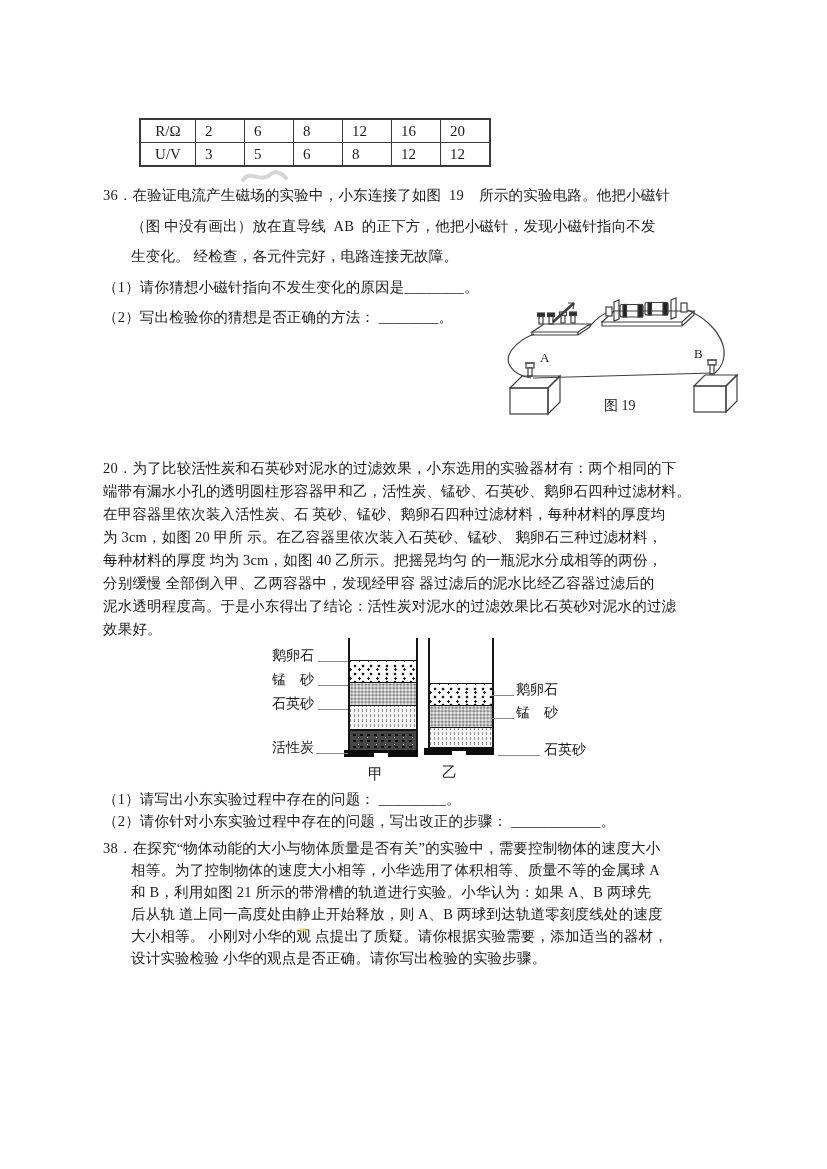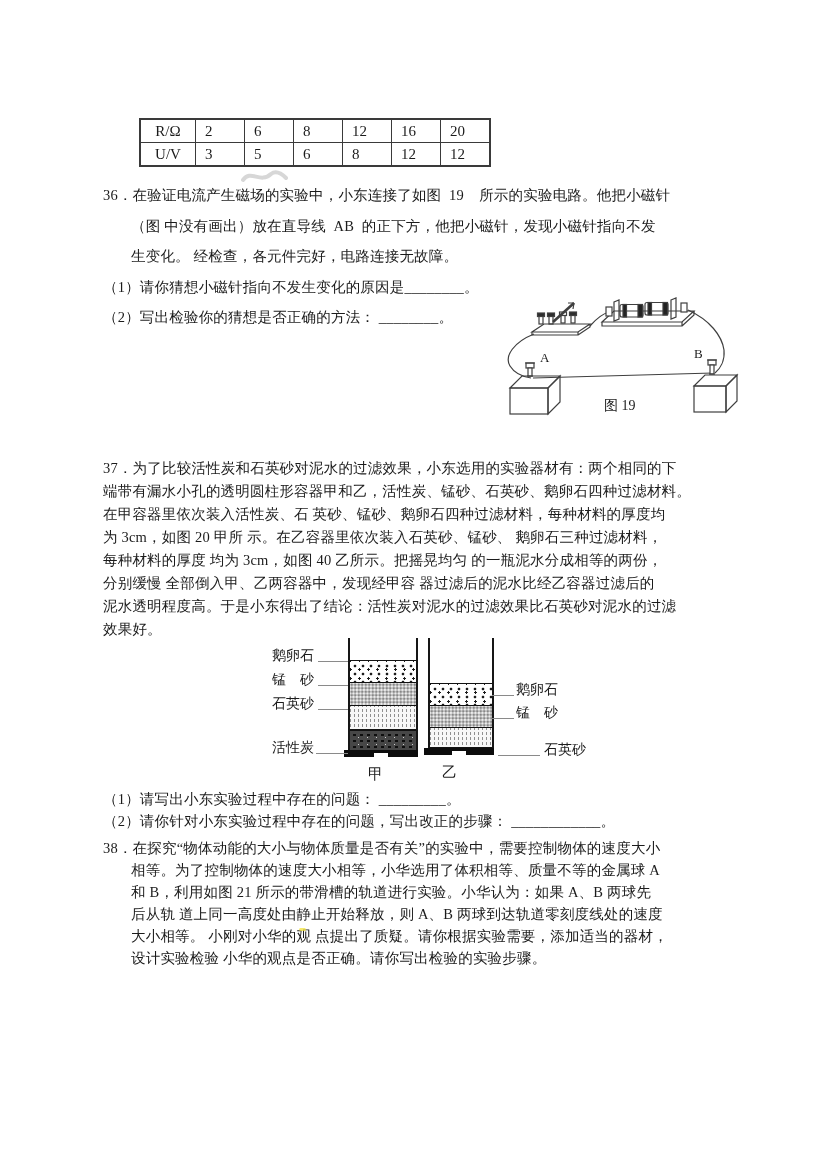--- a/index.html
+++ b/index.html
@@ -150,21 +150,21 @@
           <rect x="150" y="16.5" width="3.5" height="12.5" fill="#222222"></rect>
         </g>
       </g>
 
       <text x="42" y="76" font-size="13">A</text>
       <text x="196" y="72" font-size="13">B</text>
       <text x="106" y="124" font-size="14">图 19</text>
     </svg>
   </div>
 
-  <div class="ln" style="left:103px;top:459px">37．为了比较活性炭和石英砂对泥水的过滤效果，小东选用的实验器材有：两个相同的下</div>
+  <div class="ln" style="left:103px;top:459px">20．为了比较活性炭和石英砂对泥水的过滤效果，小东选用的实验器材有：两个相同的下</div>
   <div class="ln" style="left:103px;top:482px">端带有漏水小孔的透明圆柱形容器甲和乙，活性炭、锰砂、石英砂、鹅卵石四种过滤材料。</div>
   <div class="ln" style="left:103px;top:505px">在甲容器里依次装入活性炭、石 英砂、锰砂、鹅卵石四种过滤材料，每种材料的厚度均</div>
   <div class="ln" style="left:103px;top:528px">为 3cm，如图 20 甲所 示。在乙容器里依次装入石英砂、锰砂、 鹅卵石三种过滤材料，</div>
   <div class="ln" style="left:103px;top:551px">每种材料的厚度 均为 3cm，如图 40 乙所示。把摇晃均匀 的一瓶泥水分成相等的两份，</div>
   <div class="ln" style="left:103px;top:574px">分别缓慢 全部倒入甲、乙两容器中，发现经甲容 器过滤后的泥水比经乙容器过滤后的</div>
   <div class="ln" style="left:103px;top:597px">泥水透明程度高。于是小东得出了结论：活性炭对泥水的过滤效果比石英砂对泥水的过滤</div>
   <div class="ln" style="left:103px;top:620px">效果好。</div>
 
   <div>
 

